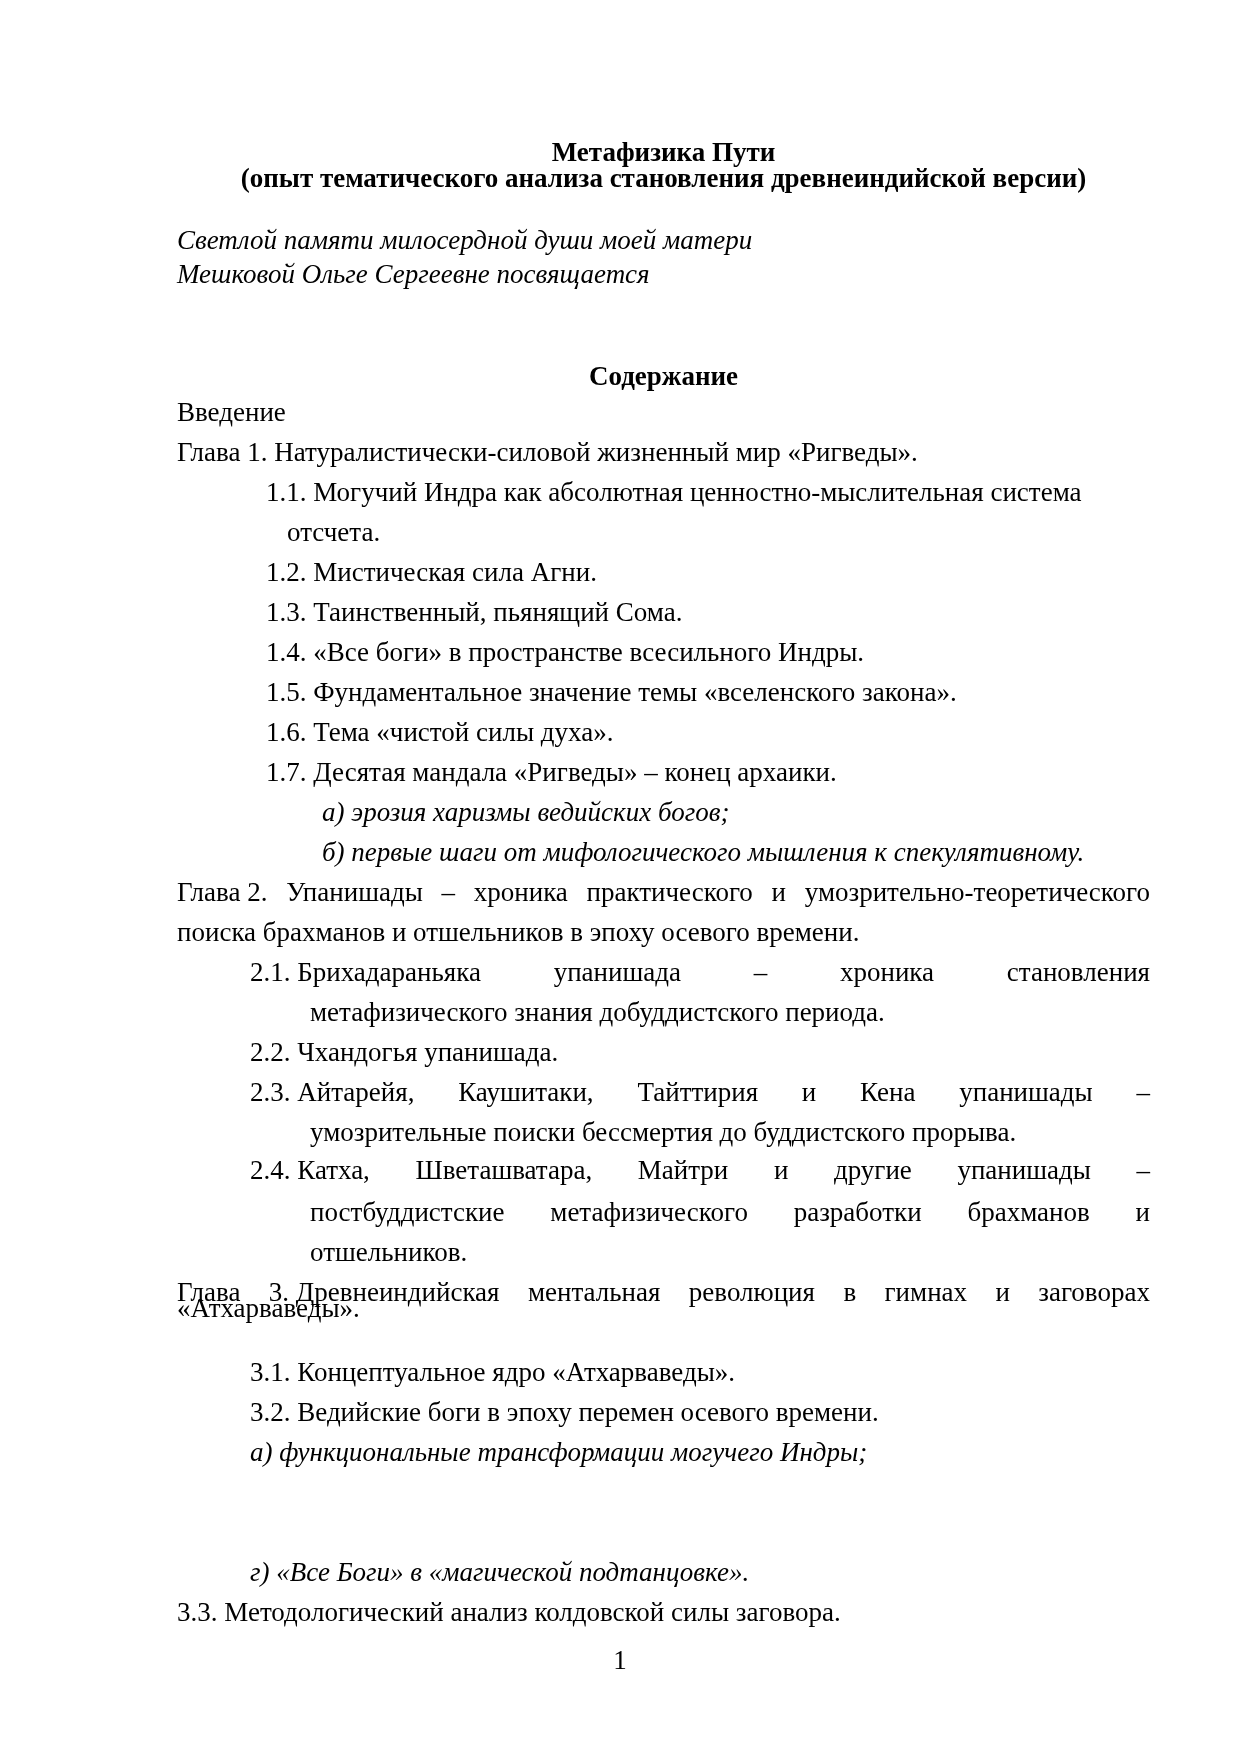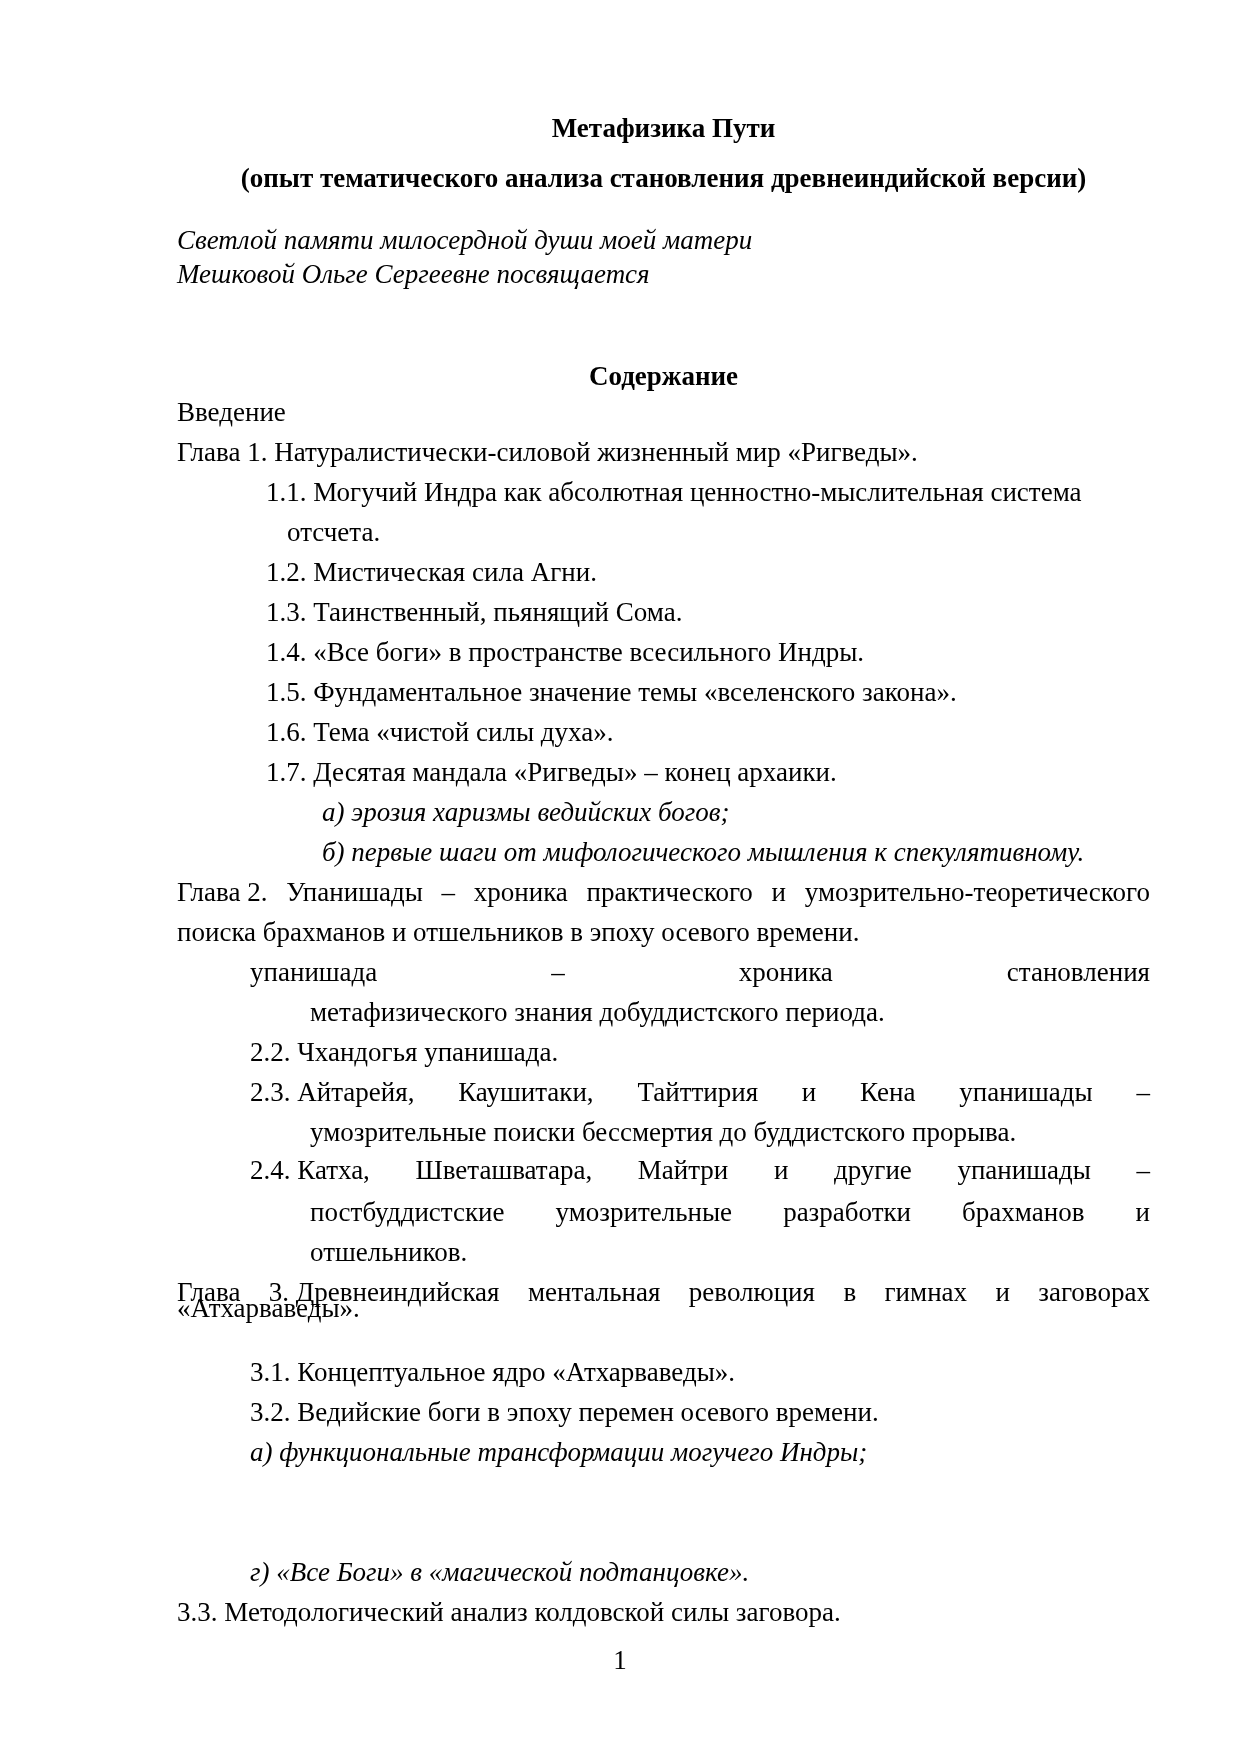--- a/index.html
+++ b/index.html
@@ -9,21 +9,21 @@
   .line { position:absolute; font-size:27px; line-height:40px; white-space:nowrap; }
   .title { font-weight:bold; text-align:center; left:177px; width:973px; }
   .ital { font-style:italic; }
   .just { display:flex; justify-content:space-between; }
   .pagenum { position:absolute; top:1640px; left:0; width:1240px; text-align:center; font-size:27px; line-height:40px; }
 </style>
 </head>
 <body>
 
 <div class="page">
-  <div class="line title" style="top:108px;">Метафизика Пути</div>
+  <div class="line title" style="top:132px;">Метафизика Пути</div>
   <div class="line title" style="top:158px;">(опыт тематического анализа становления древнеиндийской версии)</div>
 
   <div class="line ital" style="top:220px; left:177px;">Светлой памяти милосердной души моей матери</div>
   <div class="line ital" style="top:254px; left:177px;">Мешковой Ольге Сергеевне посвящается</div>
 
   <div class="line title" style="top:356px;">Содержание</div>
 
   <div class="line" style="top:392px; left:177px;">Введение</div>
   <div class="line" style="top:432px; left:177px;">Глава 1. Натуралистически-силовой жизненный мир «Ригведы».</div>
   <div class="line" style="top:472px; left:266px;">1.1. Могучий Индра как абсолютная ценностно-мыслительная система</div>
@@ -42,20 +42,21 @@
     <span>Упанишады</span>
     <span>–</span>
     <span>хроника</span>
     <span>практического</span>
     <span>и</span>
     <span>умозрительно-теоретического</span>
   </div>
   <div class="line" style="top:912px; left:177px;text-align:center;">поиска брахманов и отшельников в эпоху осевого времени.</div>
 
   <div class="line just" style="top:952px; left:250px; width:900px;">
+    <span>2.1. Брихадараньяка</span>
     <span>упанишада</span>
     <span>–</span>
     <span>хроника</span>
     <span>становления</span>
   </div>
   <div class="line" style="top:992px; left:310px;">метафизического знания добуддистского периода.</div>
   <div class="line" style="top:1032px; left:250px;">2.2. Чхандогья упанишада.</div>
 
   <div class="line just" style="top:1072px; left:250px; width:900px;">
     <span>2.3. Айтарейя,</span>
@@ -72,21 +73,21 @@
     <span>2.4. Катха,</span>
     <span>Шветашватара,</span>
     <span>Майтри</span>
     <span>и</span>
     <span>другие</span>
     <span>упанишады</span>
     <span>–</span>
   </div>
   <div class="line just" style="top:1192px; left:310px; width:840px;">
     <span>постбуддистские</span>
-    <span>умозрительные</span>
+    <span>метафизического</span>
     <span>разработки</span>
     <span>брахманов</span>
     <span>и</span>
   </div>
   <div class="line" style="top:1232px; left:310px;">отшельников.</div>
 
   <div class="line just" style="top:1272px; left:177px; width:973px;">
     <span>Глава</span>
     <span>3. Древнеиндийская</span>
     <span>ментальная</span>

